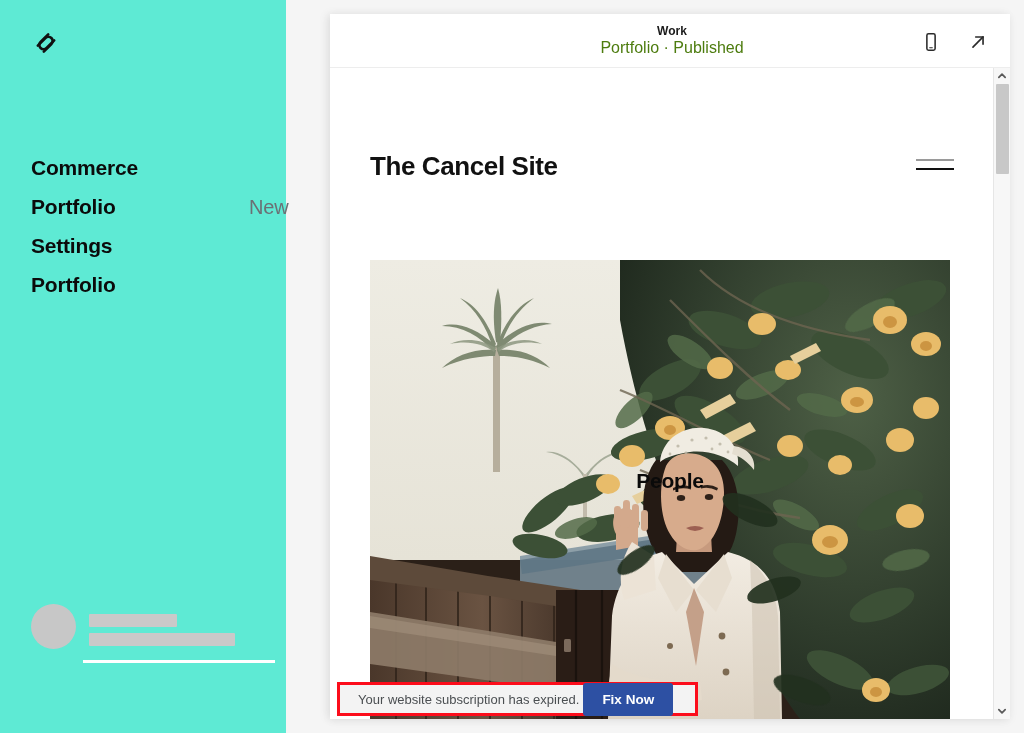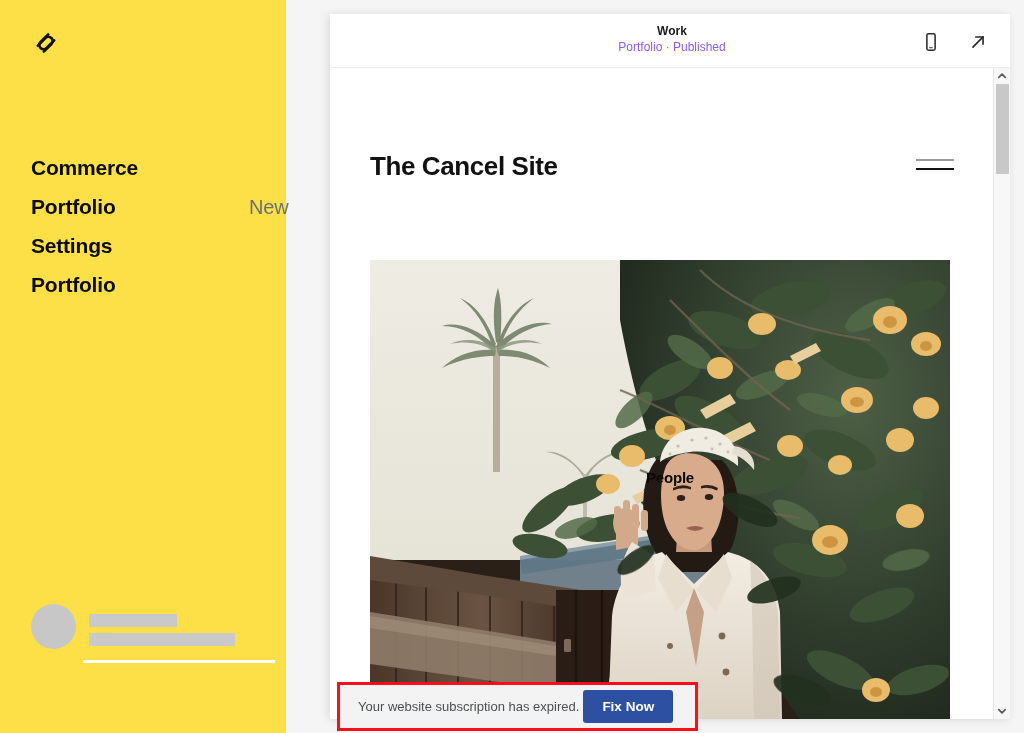--- a/index.html
+++ b/index.html
@@ -16,21 +16,21 @@
     width: 1024px;
     height: 733px;
     background: #f5f5f5;
   }
 
   
   #sidebar {
     position: absolute;
     left: 0; top: 0;
     width: 286px; height: 733px;
-    background: #fde047;
+    background: #5eead4;
   }
 
   #sq-logo {
     position: absolute;
     left: 30px; top: 27px;
     width: 32px; height: 32px;
   }
 
   #nav {
     position: absolute;
@@ -110,22 +110,22 @@
     left: 4px; right: 0; top: 9px;
     text-align: center;
   }
   #panel-title {
     font-size: 12px;
     font-weight: bold;
     color: #1a1a1a;
     line-height: 16px;
   }
   #panel-subtitle {
-    font-size: 12px;
-    color: #8b5cf6;
+    font-size: 16px;
+    color: #4d7c0f;
     line-height: 17px;
   }
   .hdr-icon-btn {
     position: absolute;
     top: 14px;
     width: 28px; height: 28px;
     display: flex;
     align-items: center;
     justify-content: center;
     cursor: pointer;
@@ -179,21 +179,21 @@
     overflow: hidden;
     background: #2b2018;
   }
   #hero svg { display: block; width: 580px; height: 459px; }
 
   #hero-caption {
     position: absolute;
     left: 50%;
     top: 401px;
     transform: translateX(-50%);
-    font-size: 15px;
+    font-size: 21px;
     font-weight: bold;
     color: #0a0a0a;
     letter-spacing: -0.2px;
     white-space: nowrap;
     pointer-events: none;
   }
 
   
   #scrollbar {
     position: absolute;
@@ -217,21 +217,21 @@
     width: 13px; height: 90px;
     background: #c8c8c8;
     border-radius: 1px;
     cursor: pointer;
   }
 
   
   #notify-highlight {
     position: absolute;
     left: 337px; top: 682px;
-    width: 361px; height: 49px;
+    width: 361px; height: 34px;
     border: 3px solid #fc0d1b;
     background: #f3f3f3;
   }
   #notify-bar {
     position: absolute;
     left: 0; top: 0; right: 0; bottom: 0;
     display: flex;
     align-items: center;
     padding: 0 10px 0 18px;
     background: #f3f3f3;

